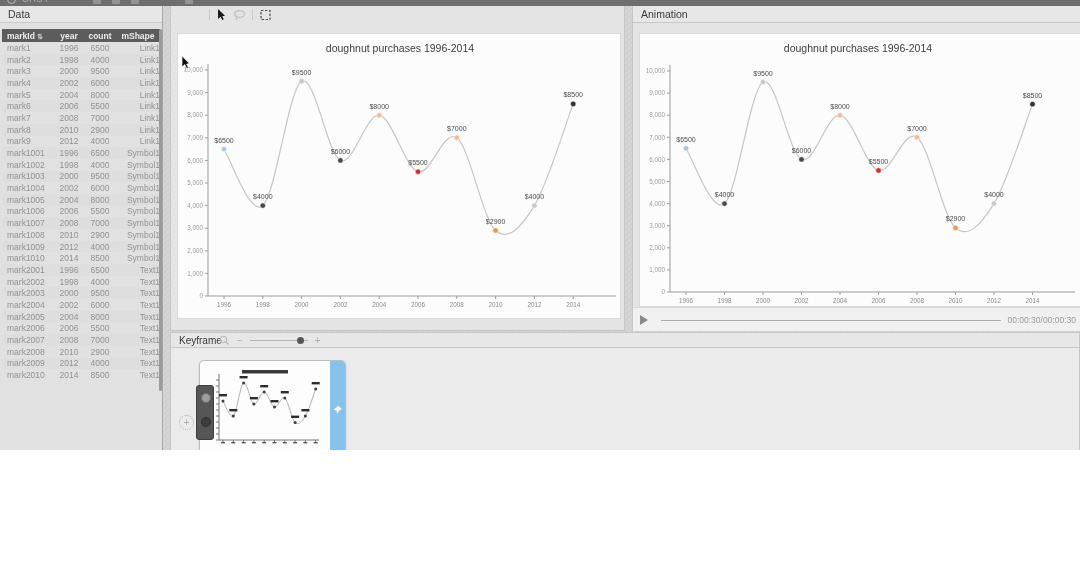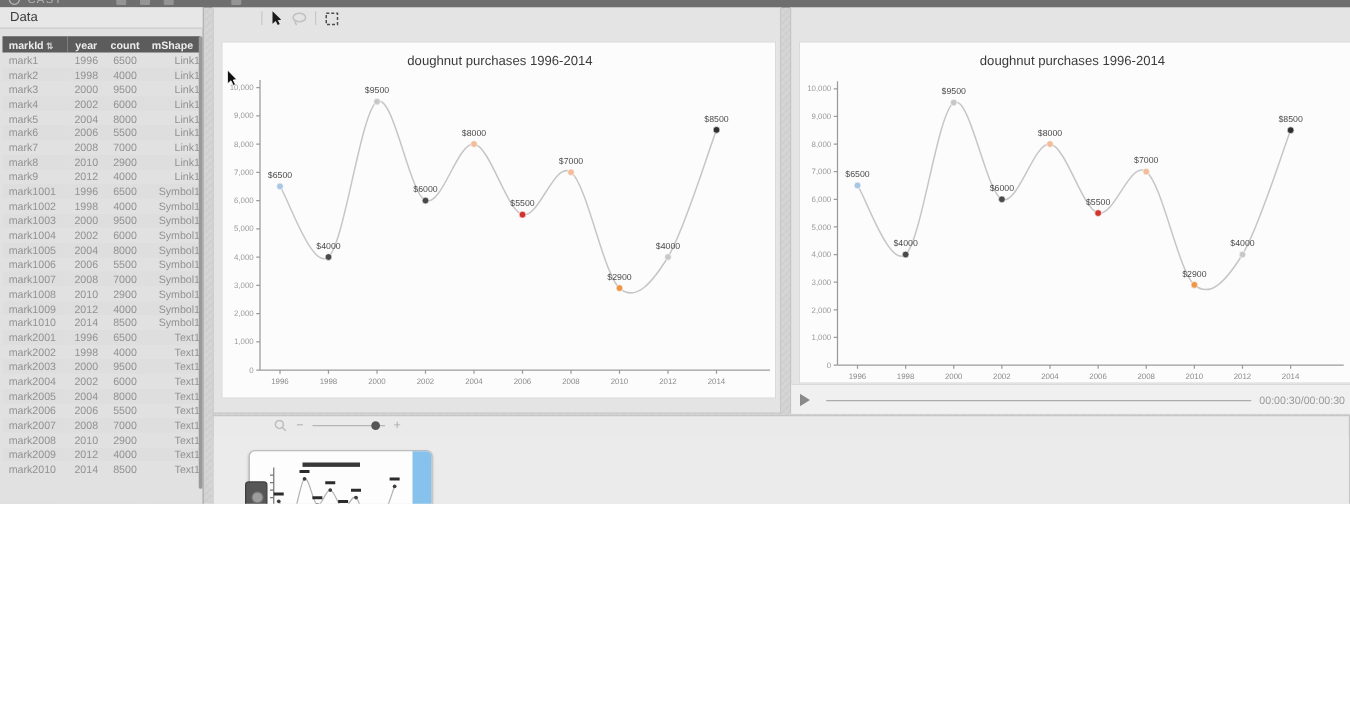--- a/index.html
+++ b/index.html
@@ -1,18 +1,18 @@
 <!DOCTYPE html>
 <html><head>
 <meta charset="utf-8">
 <style>
   * { margin:0; padding:0; box-sizing:border-box; }
   html,body { width:1080px; height:573px; font-family:"Liberation Sans",sans-serif; }
   #screen {
-    position:relative; width:1080px; height:403px; overflow:hidden;
+    position:relative; width:1080px; height:450px; overflow:hidden;
     background:#d4d4d4;
     background-image:repeating-linear-gradient(45deg, rgba(255,255,255,.05) 0 2px, transparent 2px 4px),
                      repeating-linear-gradient(-45deg, rgba(0,0,0,.025) 0 2px, transparent 2px 4px);
   }
   
   #topbar { position:absolute; left:0; top:0; width:1080px; height:6px; background:#6e6e6e; overflow:hidden; }
   #topbar .logo-circle { position:absolute; left:7px; top:-5px; width:9px; height:9px; border:1.5px solid #b9b9b9; border-radius:50%; }
   #topbar .logo-text { position:absolute; left:22px; top:-6px; font-size:9px; color:#b5b5b5; letter-spacing:1px; }
   #topbar .tb-ico { position:absolute; top:-4px; width:8px; height:8px; background:#949494; border-radius:1px; }
   
@@ -361,20 +361,21 @@
           <circle cx="395.2" cy="69.9" r="2.7" fill="#2f2f2f" stroke="#ffffff" stroke-width="0.5"></circle>
           <text x="395.2" y="63.400000000000006" text-anchor="middle" font-size="7" fill="#4c4c4c">$8500</text>
         </svg>
       <svg class="cursor-arrow" style="left:3px; top:22px" width="12" height="14">
           <path d="M1,0 L1,11 L3.8,8.6 L5.6,12.4 L7.4,11.6 L5.6,8 L8.4,7.6 Z" fill="#111" stroke="#fff" stroke-width="0.6"></path>
         </svg>
     </div>
   </div>
 
   <div id="anim-panel">
+    <div class="panel-header">Animation</div>
     <div id="anim-canvas" class="canvas">
       <svg id="chart-anim-svg" width="440" height="272">
           <text x="218" y="18" text-anchor="middle" font-size="10.5" fill="#3c3c3c">doughnut purchases 1996-2014</text>
           <line x1="30" y1="31" x2="30" y2="258" stroke="#9b9b9b" stroke-width="1"></line>
           <line x1="30" y1="258" x2="435" y2="258" stroke="#9b9b9b" stroke-width="1"></line>
           <line x1="27" y1="258" x2="30" y2="258" stroke="#9b9b9b" stroke-width="1"></line>
           <text x="25" y="260.2" text-anchor="end" font-size="6.3" fill="#9a9a9a">0</text>
           <line x1="27" y1="235.9" x2="30" y2="235.9" stroke="#9b9b9b" stroke-width="1"></line>
           <text x="25" y="238.1" text-anchor="end" font-size="6.3" fill="#9a9a9a">1,000</text>
           <line x1="27" y1="213.8" x2="30" y2="213.8" stroke="#9b9b9b" stroke-width="1"></line>
@@ -439,20 +440,21 @@
         </svg>
     </div>
     <div id="playbar">
       <div id="play-btn"></div>
       <div id="progress-line"></div>
       <div id="time-display">00:00:30/00:00:30</div>
     </div>
   </div>
 
   <div id="keyframe-panel">
+    <div class="panel-header">Keyframe</div>
     <div id="kf-zoom">
       <svg width="11" height="11">
           <circle cx="4.5" cy="4.5" r="3.2" fill="none" stroke="#bdbdbd" stroke-width="1.2"></circle>
           <line x1="7" y1="7" x2="9.6" y2="9.6" stroke="#bdbdbd" stroke-width="1.2"></line>
         </svg>
       <span class="kf-glyph">−</span>
       <div id="kf-slider-track">
         <div id="kf-slider-thumb"></div>
       </div>
       <span class="kf-glyph">+</span>

